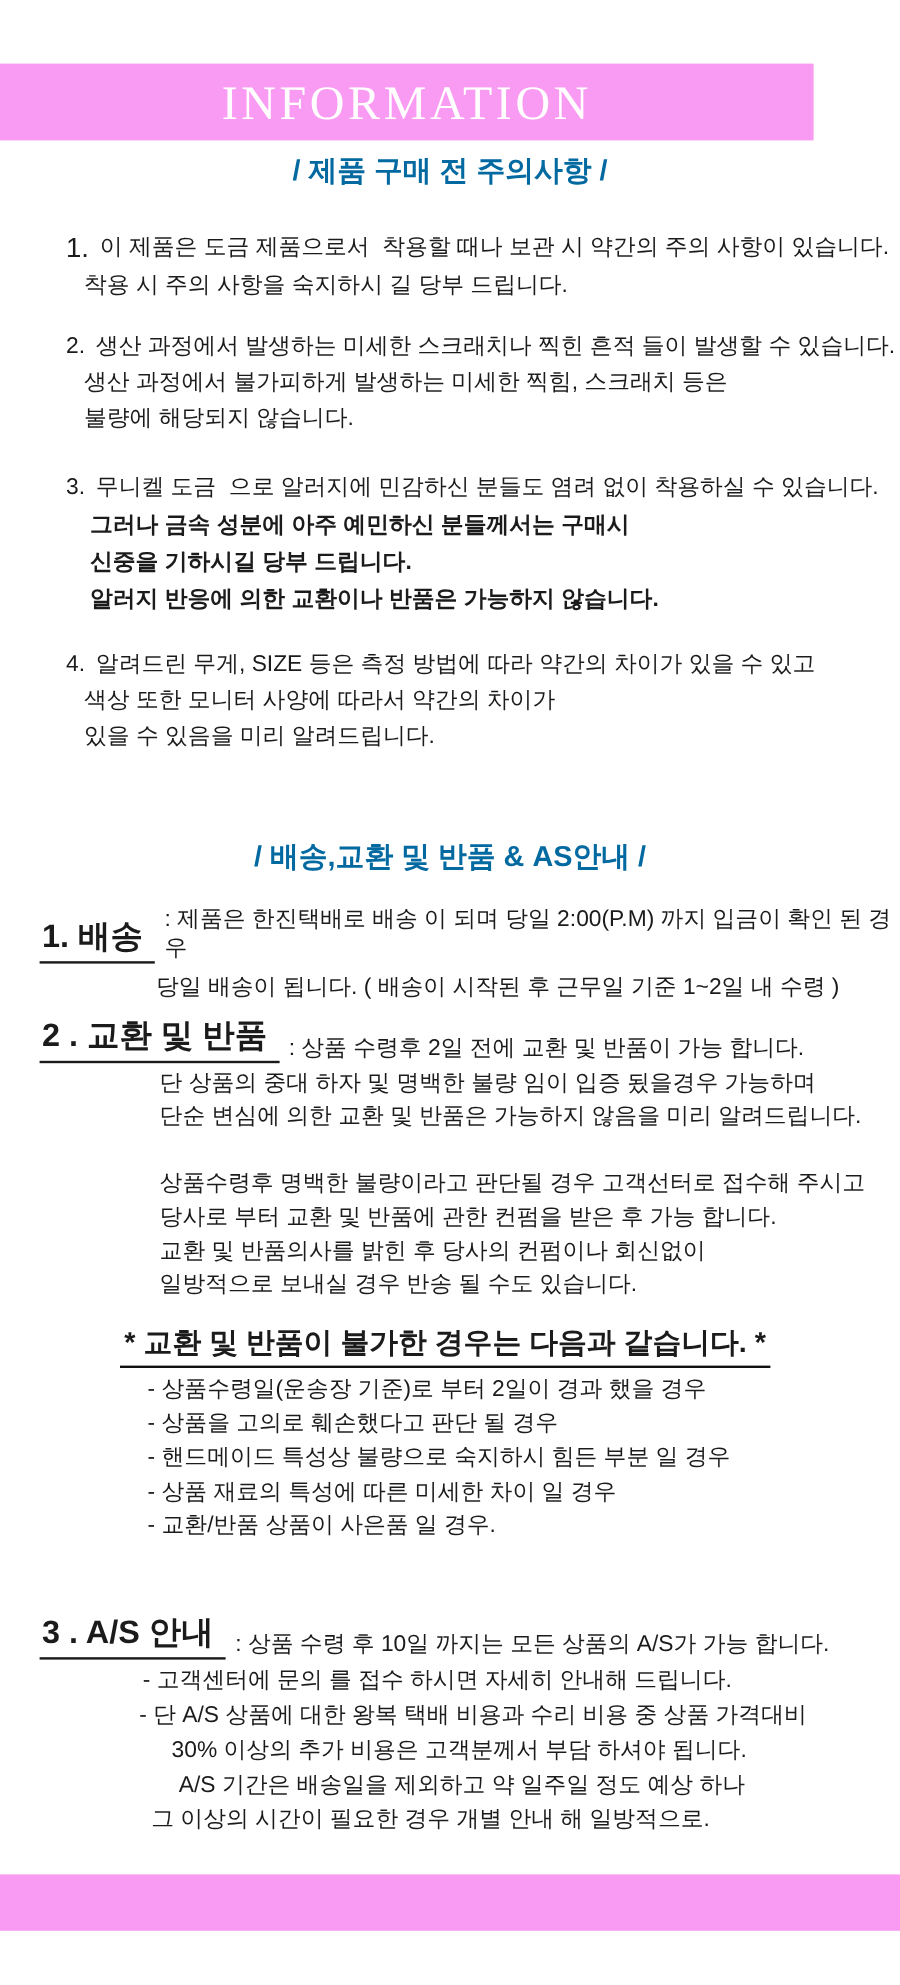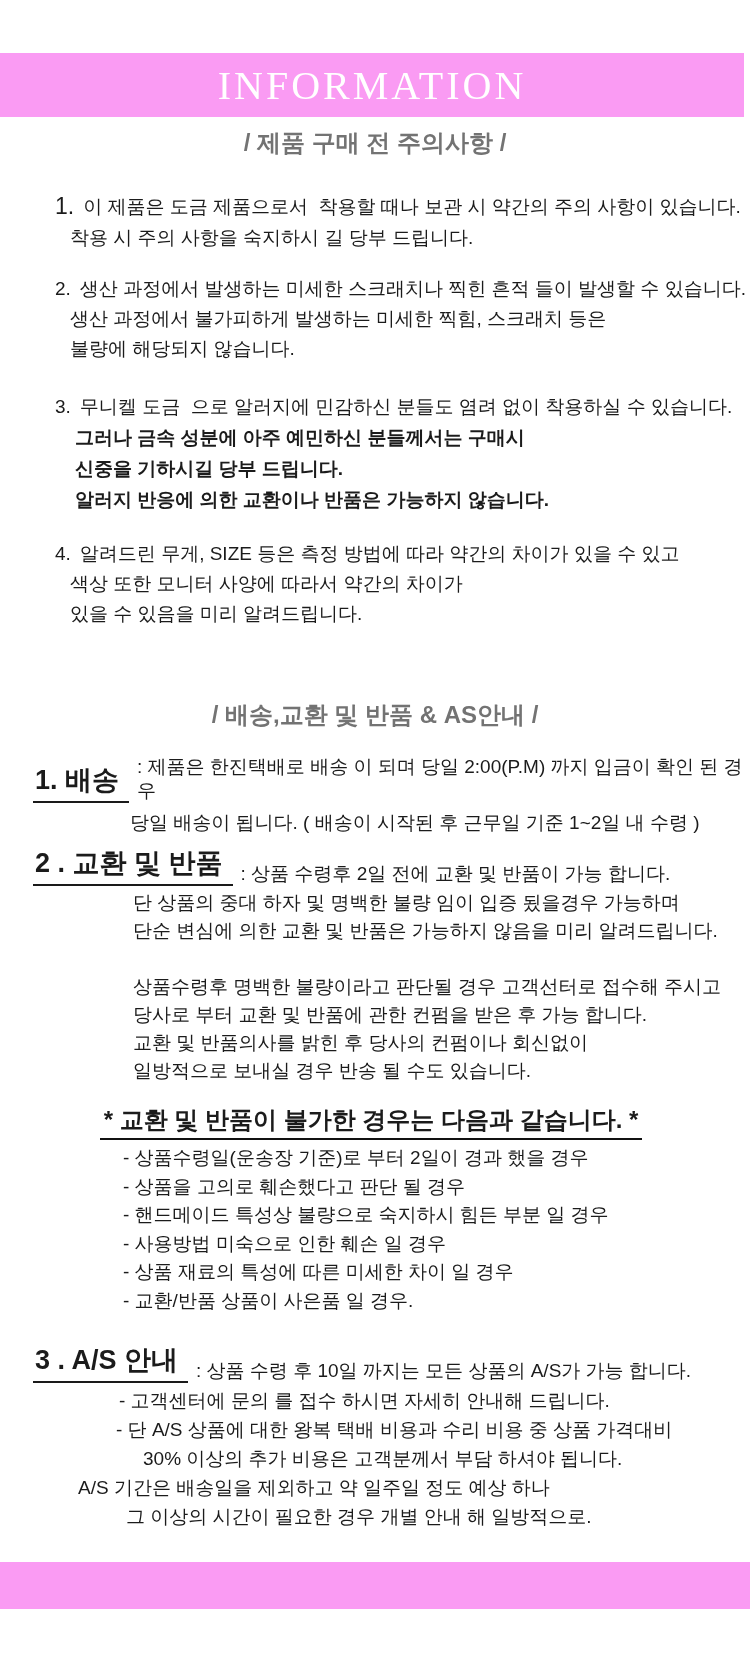--- a/index.html
+++ b/index.html
@@ -4,29 +4,29 @@
 <style>
   html,body{margin:0;padding:0;}
   body{
     width:750px;height:1654px;background:#ffffff;position:relative;
     font-family:"Liberation Sans", sans-serif;color:#1b1b1b;overflow:hidden;
   }
   .abs{position:absolute;}
   .keep-ws{white-space:pre-wrap;}
 
   
-  .banner{left:0;top:53px;width:744px;height:64px;background:#fa9bf3;
+  .banner{left:0;top:53px;width:678px;height:64px;background:#fa9bf3;
           display:flex;align-items:center;justify-content:center;}
   .banner-title{font-family:"Liberation Serif", serif;font-size:40px;color:#ffffff;
                 letter-spacing:3px;font-weight:400;}
   .footer-bar{left:0;top:1562px;width:750px;height:47px;background:#fa9bf3;}
 
   
   .h-center{left:0;width:750px;text-align:center;font-size:24px;font-weight:bold;
-            line-height:30px;color:#737373;}
+            line-height:30px;color:#0369a1;}
   .h1{top:128px;}
   .h2{top:700px;}
 
   
   .p-item{left:55px;font-size:19px;line-height:30px;}
   .p-first{display:flex;}
   .num{margin-right:9px;}
   .p-item1 .num{font-size:23px;}
   .cont{margin-left:15px;}
   .p-item3 .cont{margin-left:20px;font-weight:bold;}
@@ -46,21 +46,21 @@
   .ship-line2{margin-left:97px;margin-top:7px;line-height:26px;}
   .exchange{top:845px;}
   .ex-para{margin-left:100px;line-height:28px;}
   .ex-para1{margin-top:3px;}
   .ex-para2{margin-top:28px;}
   .as-block{top:1342px;}
   .as-lines{margin-top:3px;line-height:29px;}
   .as-l0{margin-left:86px;}
   .as-l1{margin-left:83px;}
   .as-l2{margin-left:110px;}
-  .as-l3{margin-left:45px;}
+  .as-l3{margin-left:116px;}
   .as-l4{margin-left:93px;}
 
   
   .nx-head-wrap{left:0;top:1106px;width:742px;text-align:center;}
   .nx-heading{display:inline-block;font-size:24px;font-weight:bold;
               border-bottom:2px solid #111;padding:0 4px 4px 4px;line-height:28px;}
   .nx-list{left:123px;top:1144px;font-size:19px;line-height:28.5px;}
 </style>
 </head>
 <body>
@@ -134,21 +134,20 @@
   </div>
 </div>
 
 <div class="abs nx-head-wrap">
   <span class="nx-heading keep-ws">* 교환 및 반품이 불가한 경우는 다음과 같습니다. *</span>
 </div>
 <div class="abs nx-list">
   <div class="keep-ws">- 상품수령일(운송장 기준)로 부터 2일이 경과 했을 경우</div>
   <div class="keep-ws">- 상품을 고의로 훼손했다고 판단 될 경우</div>
   <div class="keep-ws">- 핸드메이드 특성상 불량으로 숙지하시 힘든 부분 일 경우</div>
-  <div class="keep-ws">- 사용방법 미숙으로 인한 훼손 일 경우</div>
   <div class="keep-ws">- 상품 재료의 특성에 따른 미세한 차이 일 경우</div>
   <div class="keep-ws">- 교환/반품 상품이 사은품 일 경우.</div>
 </div>
 
 <div class="abs sec as-block">
   <div class="sec-row">
     <span class="sec-label">3 . A/S 안내</span>
     <span class="sec-first keep-ws">: 상품 수령 후 10일 까지는 모든 상품의 A/S가 가능 합니다.</span>
   </div>
   <div class="as-lines">

